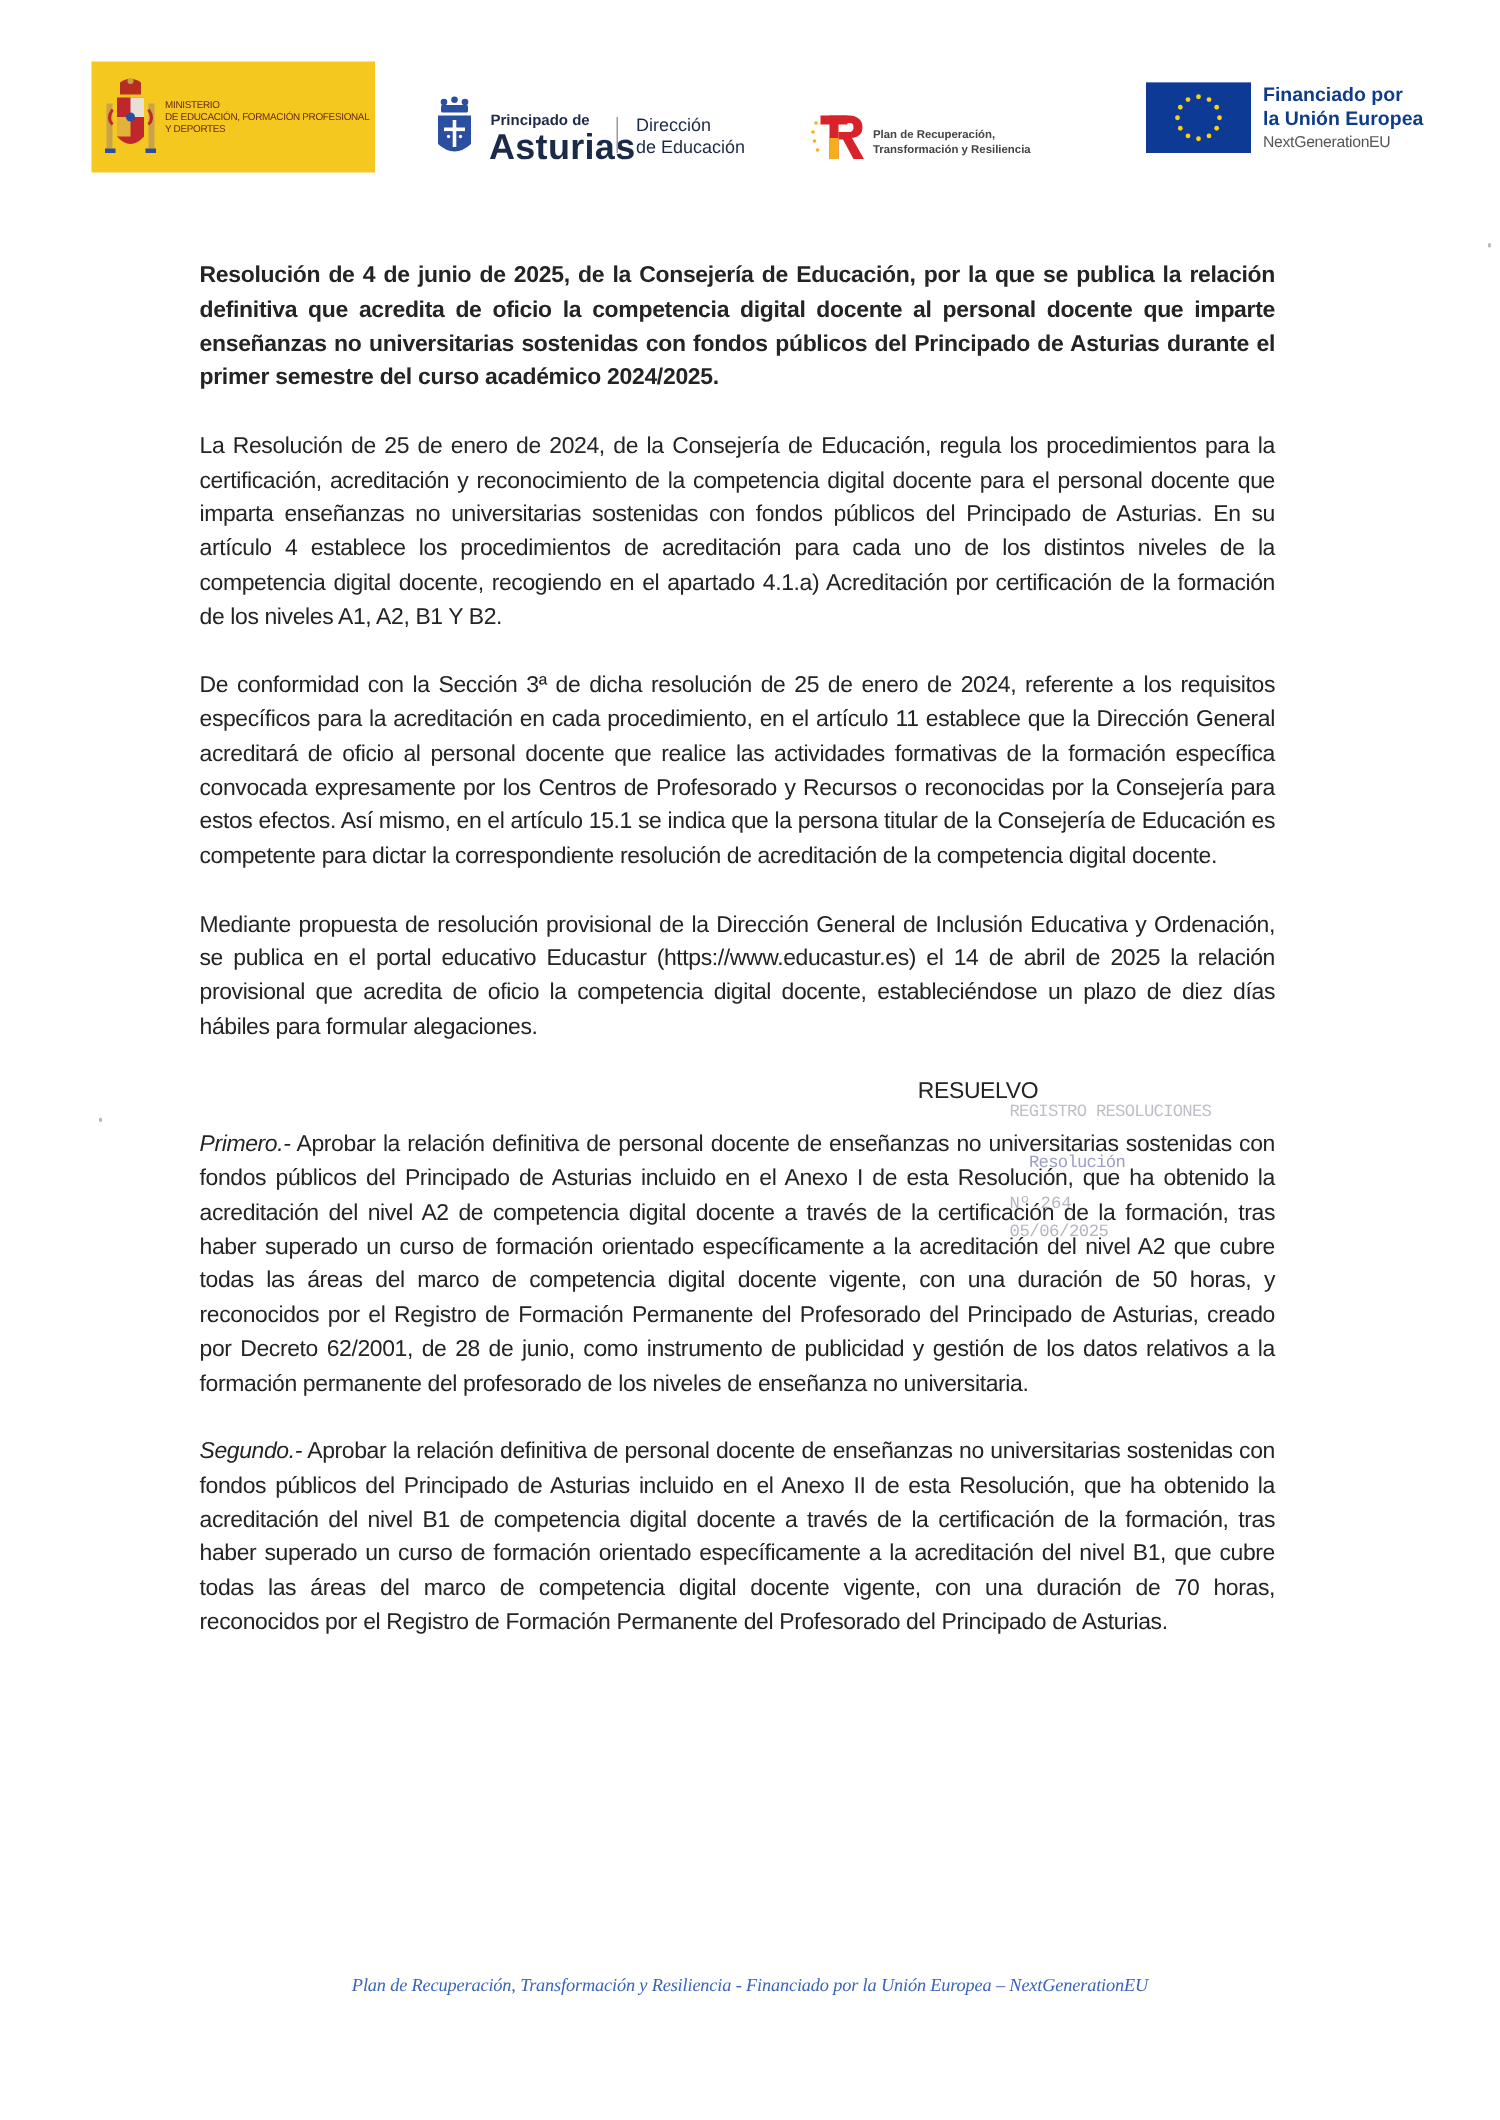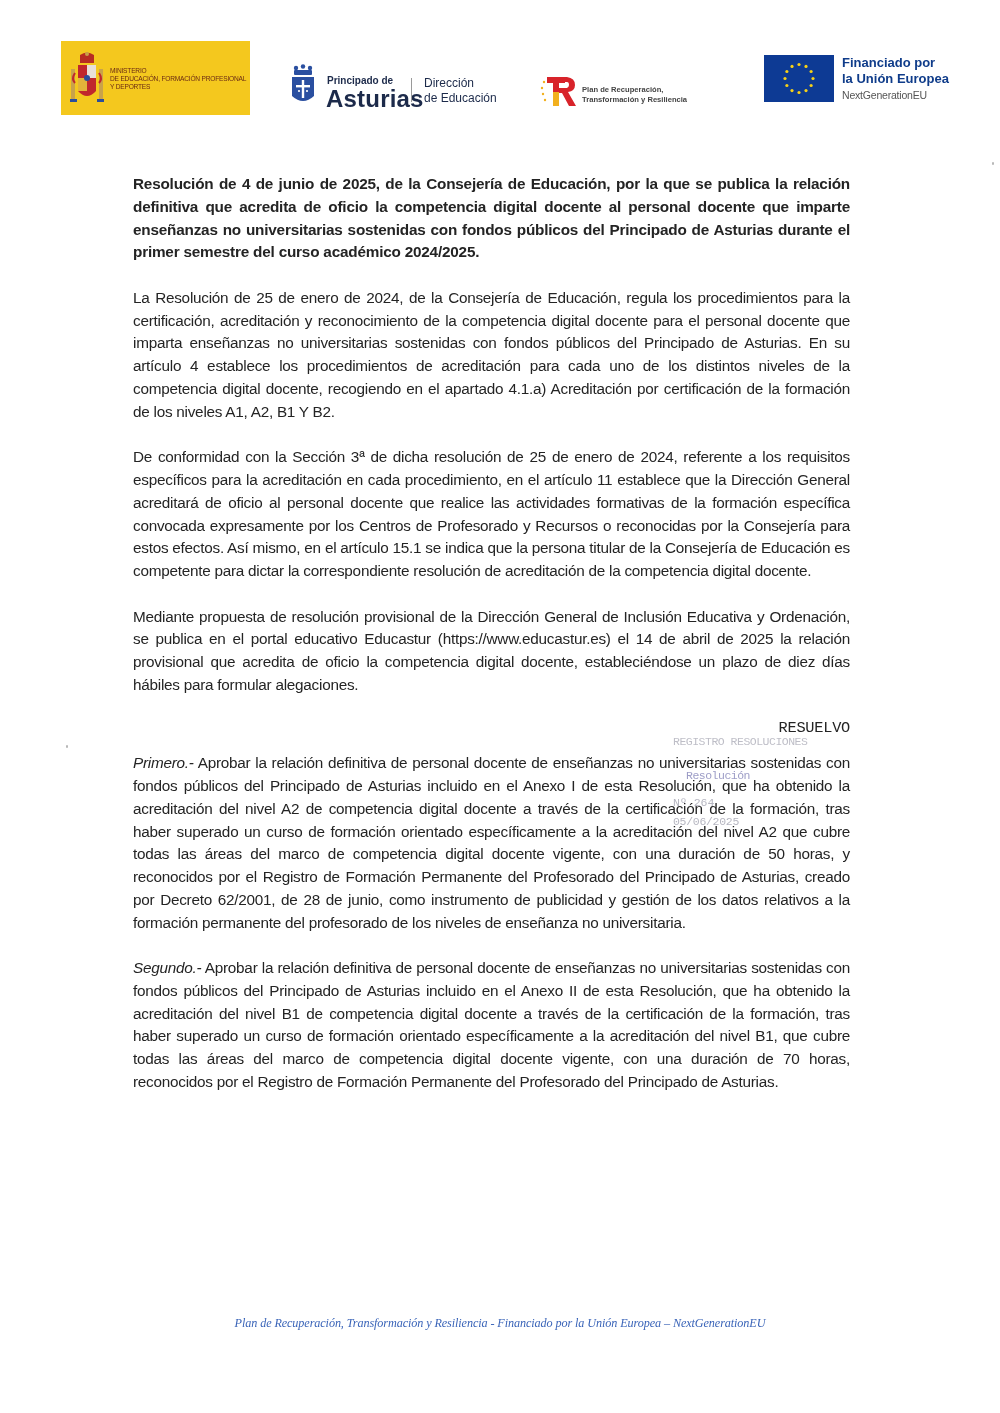--- a/index.html
+++ b/index.html
@@ -32,21 +32,21 @@
   .logo-eu .flag { position: absolute; left: 0; top: 0; width: 70px; height: 47px; background: #0d3a94; }
   .logo-eu .eu-text1 { position: absolute; left: 78px; top: 0; font-size: 13px; font-weight: bold; color: #0f3c8a; line-height: 16px; white-space: nowrap; }
   .logo-eu .eu-text2 { position: absolute; left: 78px; top: 34px; font-size: 10.5px; color: #555; white-space: nowrap; letter-spacing: -0.2px; }
 
   
   .content { position: absolute; left: 133px; top: 161px; width: 717px;
              font-family: "Liberation Sans Narrow", "Liberation Sans", sans-serif;
              font-size: 15.3px; line-height: 22.8px; color: #242424; margin-top: 12px; }
   .content p { margin: 0 0 22.6px 0; text-align: justify; letter-spacing: -0.25px; }
   .content p.title { font-weight: bold; letter-spacing: -0.2px; }
-  .content p.resuelvo { text-align: right; padding-left: 321px; margin-bottom: 1px; margin-top: -2px; font-family: Liberation Mono, monospace; }
+  .content p.resuelvo { text-align: center; padding-left: 321px; margin-bottom: 1px; margin-top: -2px; }
   .content em { font-style: italic; }
 
   
   .stamp { position: absolute; left: 670px; top: 733px; width: 120px; height: 100px;
            font-family: "Liberation Mono", "DejaVu Sans Mono", monospace; font-size: 11.5px;
            line-height: 14px; color: rgba(120,120,140,0.55); }
   .stamp .s1 { position: absolute; left: 3px; top: 2px; white-space: nowrap; letter-spacing: -0.5px; color: rgba(110,110,130,0.45); }
   .stamp .s2 { position: absolute; left: 16px; top: 36px; white-space: nowrap; letter-spacing: -0.5px; color: rgba(90,90,160,0.6); }
   .stamp .s3 { position: absolute; left: 3px; top: 63px; white-space: nowrap; }
   .stamp .s4 { position: absolute; left: 3px; top: 82px; white-space: nowrap; letter-spacing: -0.3px; }

